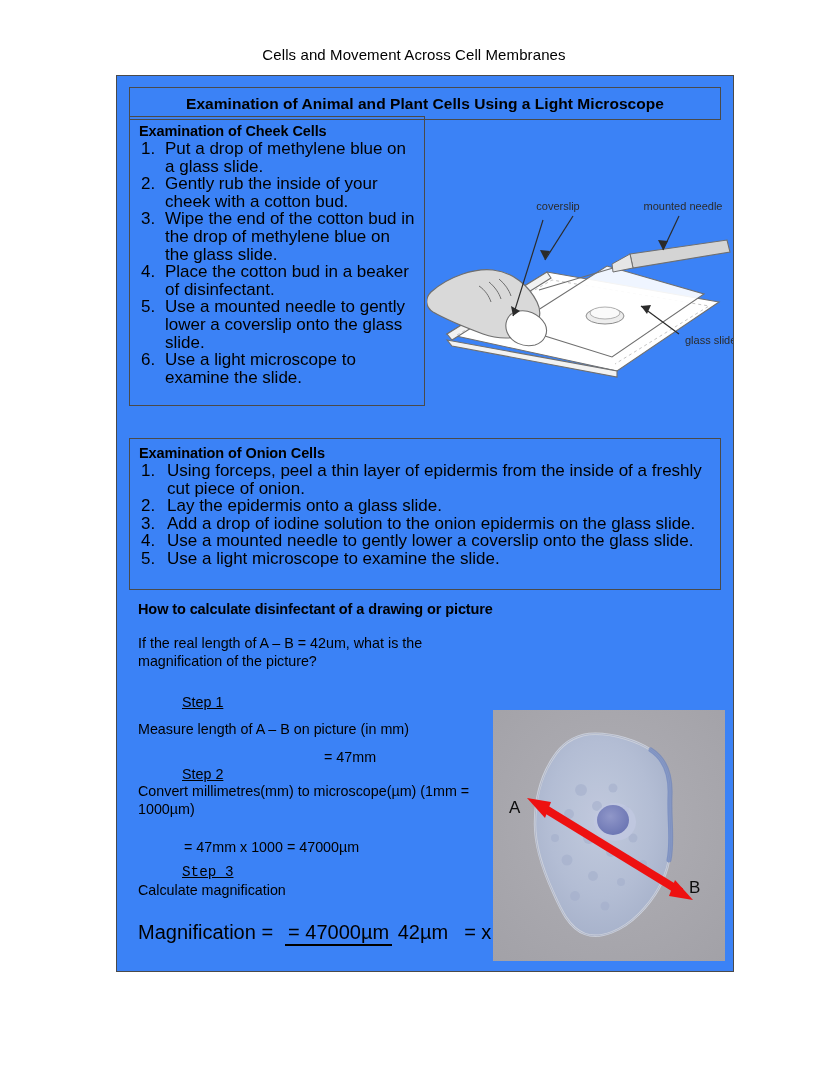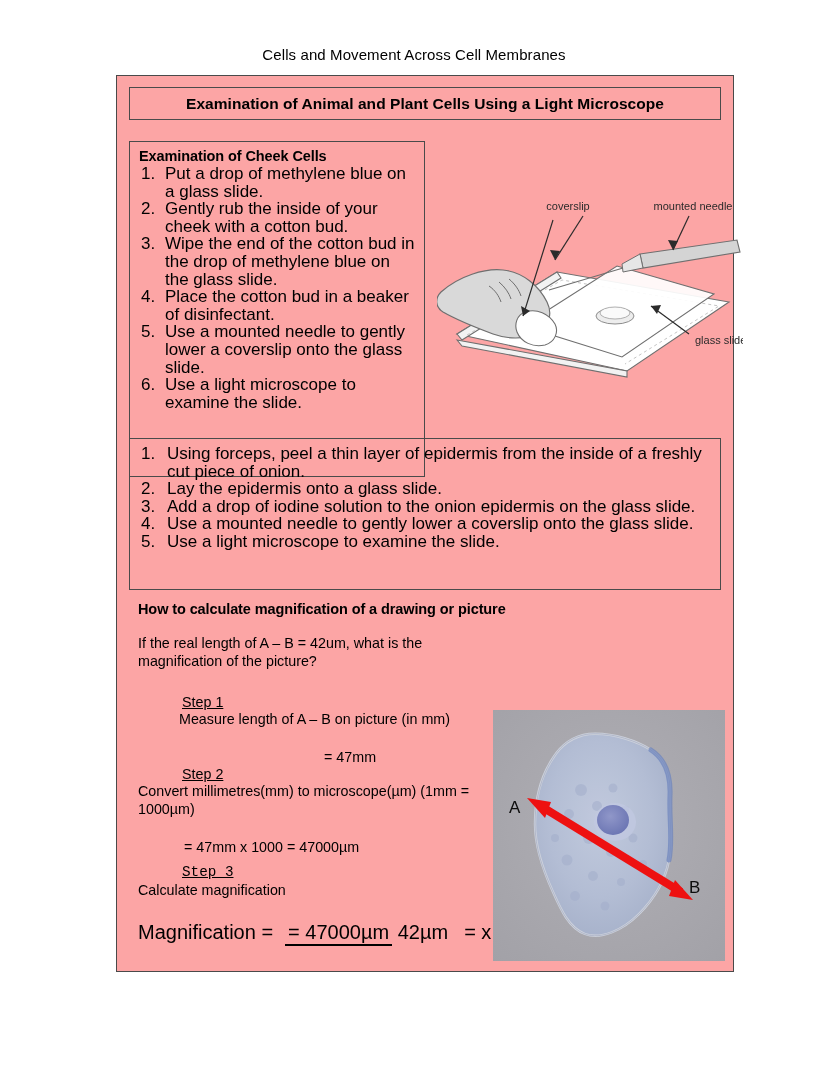--- a/index.html
+++ b/index.html
@@ -29,21 +29,21 @@
 
   
   .doc-frame {
     position: absolute;
     left: 116px;
     top: 75px;
     width: 618px;
     height: 897px;
     border: 1.5px solid #4a4a4a;
     box-sizing: border-box;
-    background: #fca5a5;
+    background: #3b82f6;
   }
 
   
   .title-box {
     position: absolute;
     left: 12px;
     top: 11px;
     width: 592px;
     height: 33px;
     border: 1.5px solid #4a4a4a;
@@ -87,29 +87,29 @@
   }
   ol.steps > li::before {
     content: counter(st) ".";
     position: absolute;
     left: 2px;
     top: 0;
     width: 20px;
   }
 
   
-  #cheek-box { left: 12px; top: 65px; width: 296px; height: 336px; }
+  #cheek-box { left: 12px; top: 40px; width: 296px; height: 290px; }
   
   #onion-box { left: 12px; top: 362px; width: 592px; height: 152px; }
   #onion-box ol.steps > li { padding-left: 28px; }
 
   
   .diagram {
     position: absolute;
-    left: 320px;
+    left: 310px;
     top: 118px;
     width: 306px;
     height: 195px;
   }
   .diagram svg { display: block; }
 
   
   .mag-section {
     position: absolute;
     left: 12px;
@@ -126,21 +126,21 @@
     letter-spacing: -.1px;
   }
   .mag-text {
     position: absolute;
     left: 9px;
     font-size: 14.3px;
     line-height: 17.8px;
   }
   .mag-text.q     { top: 34px;  width: 340px; }
   .mag-text.s1    { top: 93px; }
-  .mag-text.s1l   { top: 110px; margin-left: 41px; }
+  .mag-text.s1l   { top: 120px; }
   .mag-text.r1    { top: 148px; left: 195px; }
   .mag-text.s2    { top: 165px; }
   .mag-text.s2l   { top: 182px; width: 345px; }
   .mag-text.r2    { top: 238px; left: 55px; }
   .mag-text.s3    { top: 263px; font-family: Liberation Mono, monospace; }
   .mag-text.s3l   { top: 281px; }
   .ul { text-decoration: underline; margin-left: 44px; }
 
   
   .formula {
@@ -256,32 +256,33 @@
         <polygon points="214,112 224,111 220,120"></polygon>
       </g>
 
       <text x="131" y="16" font-family="Liberation Sans, sans-serif" font-size="11" fill="#2b2b2b" text-anchor="middle">coverslip</text>
       <text x="256" y="16" font-family="Liberation Sans, sans-serif" font-size="11" fill="#2b2b2b" text-anchor="middle">mounted needle</text>
       <text x="258" y="150" font-family="Liberation Sans, sans-serif" font-size="11" fill="#2b2b2b">glass slide</text>
     </svg>
   </div>
 
   <div class="proc-box" id="onion-box">
+    <div class="proc-title">Examination of Onion Cells</div>
     <ol class="steps">
       <li>Using forceps, peel a thin layer of epidermis from the inside of a freshly cut piece of onion.</li>
       <li>Lay the epidermis onto a glass slide.</li>
       <li>Add a drop of iodine solution to the onion epidermis on the glass slide.</li>
       <li>Use a mounted needle to gently lower a coverslip onto the glass slide.</li>
       <li>Use a light microscope to examine the slide.</li>
     </ol>
   </div>
 
   <div class="mag-section">
 
-    <div class="mag-heading">How to calculate magnification of a drawing or picture</div>
+    <div class="mag-heading">How to calculate disinfectant of a drawing or picture</div>
 
     <div class="mag-text q">If the real length of A – B = 42um, what is the magnification of the picture?</div>
 
     <div class="mag-text s1  ul">Step 1</div>
     <div class="mag-text s1l">Measure length of A – B on picture (in mm)</div>
     <div class="mag-text r1">= 47mm</div>
 
     <div class="mag-text s2  ul">Step 2</div>
     <div class="mag-text s2l">Convert millimetres(mm) to microscope(µm) (1mm = 1000µm)</div>
     <div class="mag-text r2">= 47mm x 1000 = 47000µm</div>

